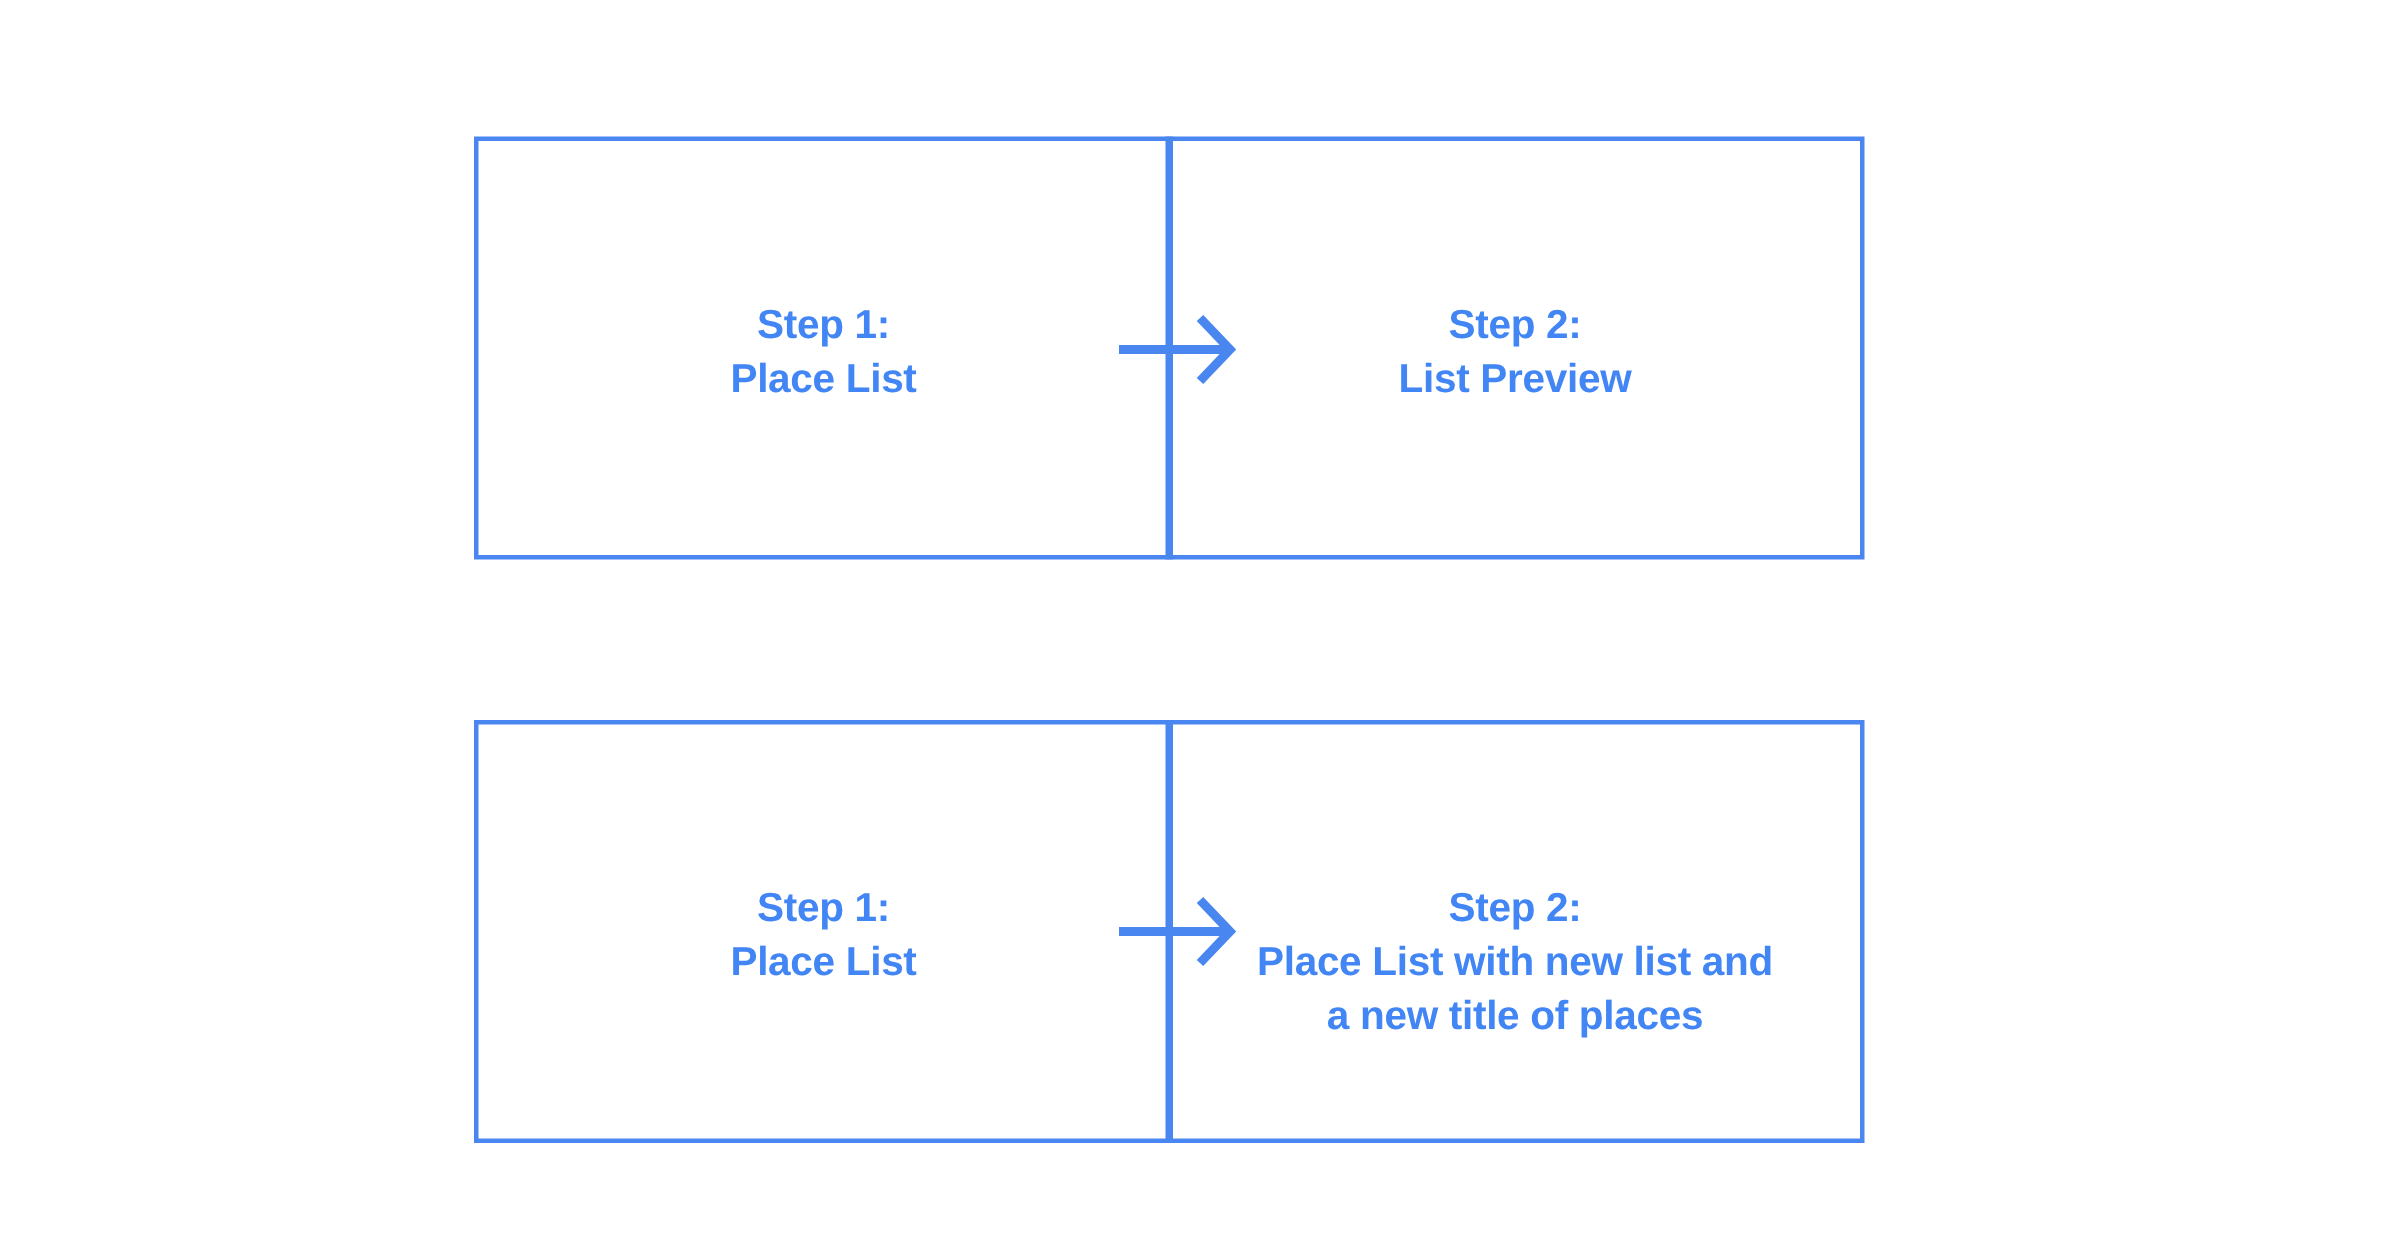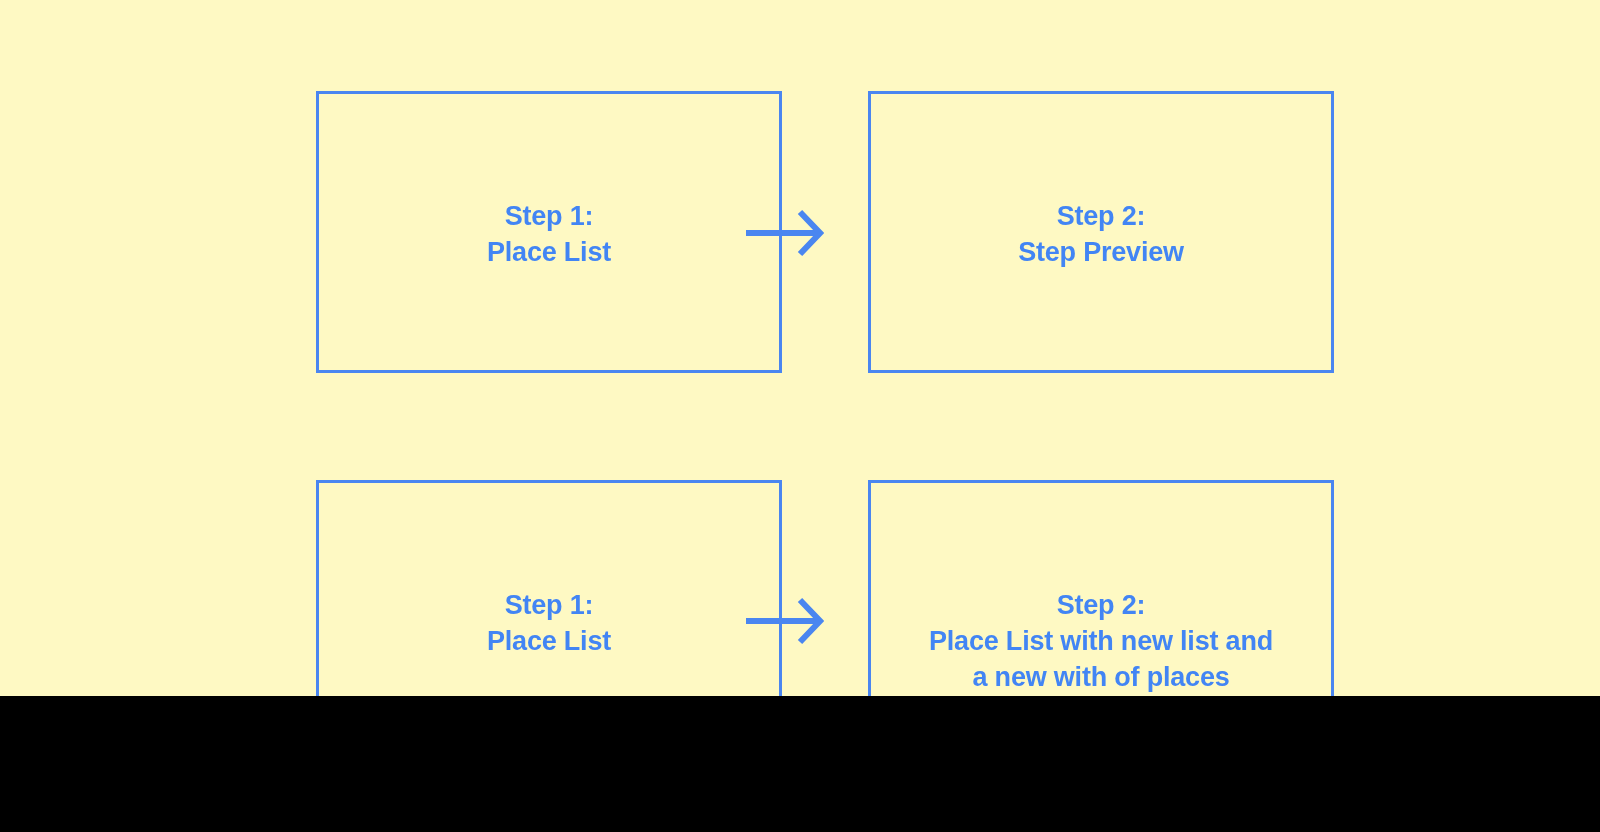--- a/index.html
+++ b/index.html
@@ -3,37 +3,37 @@
 <meta charset="utf-8">
 <style>
   html, body {
     margin: 0;
     padding: 0;
     background: #000000;
   }
   .stage {
     position: relative;
     width: 1600px;
-    height: 696px;
-    background: #fef9c3;
+    height: 832px;
+    background: #ffffff;
     overflow: hidden;
     font-family: "Liberation Sans", sans-serif;
   }
   .box {
     position: absolute;
     width: 466px;
     height: 282px;
     border: 3px solid #4A86F0;
     box-sizing: border-box;
     background: transparent;
   }
   .box.r1 { top: 91px; }
   .box.r2 { top: 480px; }
   .box.c1 { left: 316px; }
-  .box.c2 { left: 868px; }
+  .box.c2 { left: 777px; }
   .label {
     position: absolute;
     top: 104px; 
     left: -3px;
     width: 466px;
     text-align: center;
     color: #4285F4;
     font-size: 27px;
     font-weight: 600;
     line-height: 36px;
@@ -67,37 +67,37 @@
   </div>
 
   <svg class="arrow a1" viewBox="0 0 80 50" aria-hidden="true">
     <line x1="2" y1="25" x2="73" y2="25"></line>
     <polyline points="56,4 76,25 56,46"></polyline>
   </svg>
 
   <div class="box r1 c2">
     <div class="label">
       <div>Step 2:</div>
-      <div>Step Preview</div>
+      <div>List Preview</div>
     </div>
   </div>
 
   <div class="box r2 c1">
     <div class="label">
       <div>Step 1:</div>
       <div>Place List</div>
     </div>
   </div>
 
   <svg class="arrow a2" viewBox="0 0 80 50" aria-hidden="true">
     <line x1="2" y1="25" x2="73" y2="25"></line>
     <polyline points="56,4 76,25 56,46"></polyline>
   </svg>
 
   <div class="box r2 c2">
     <div class="label">
       <div>Step 2:</div>
       <div>Place List with new list and</div>
-      <div>a new with of places</div>
+      <div>a new title of places</div>
     </div>
   </div>
 
 </div>
 
 </body></html>

